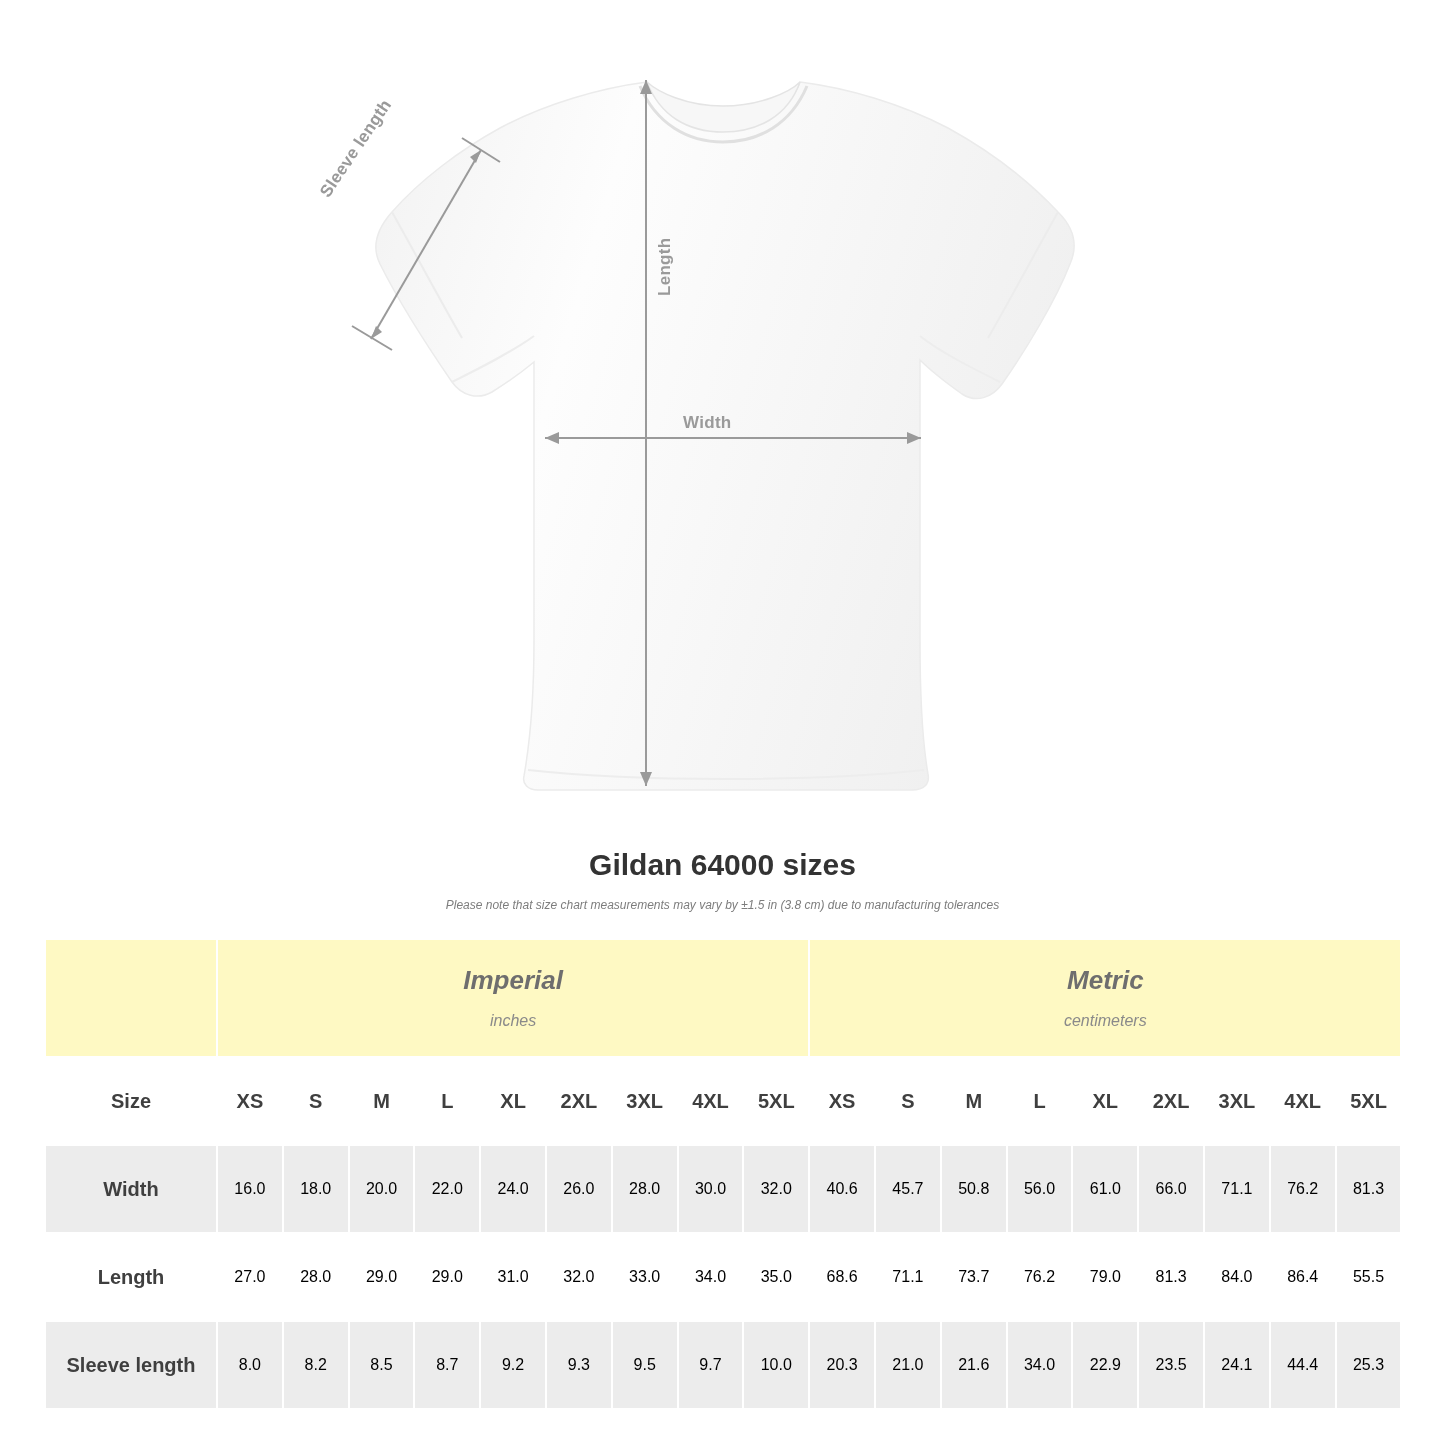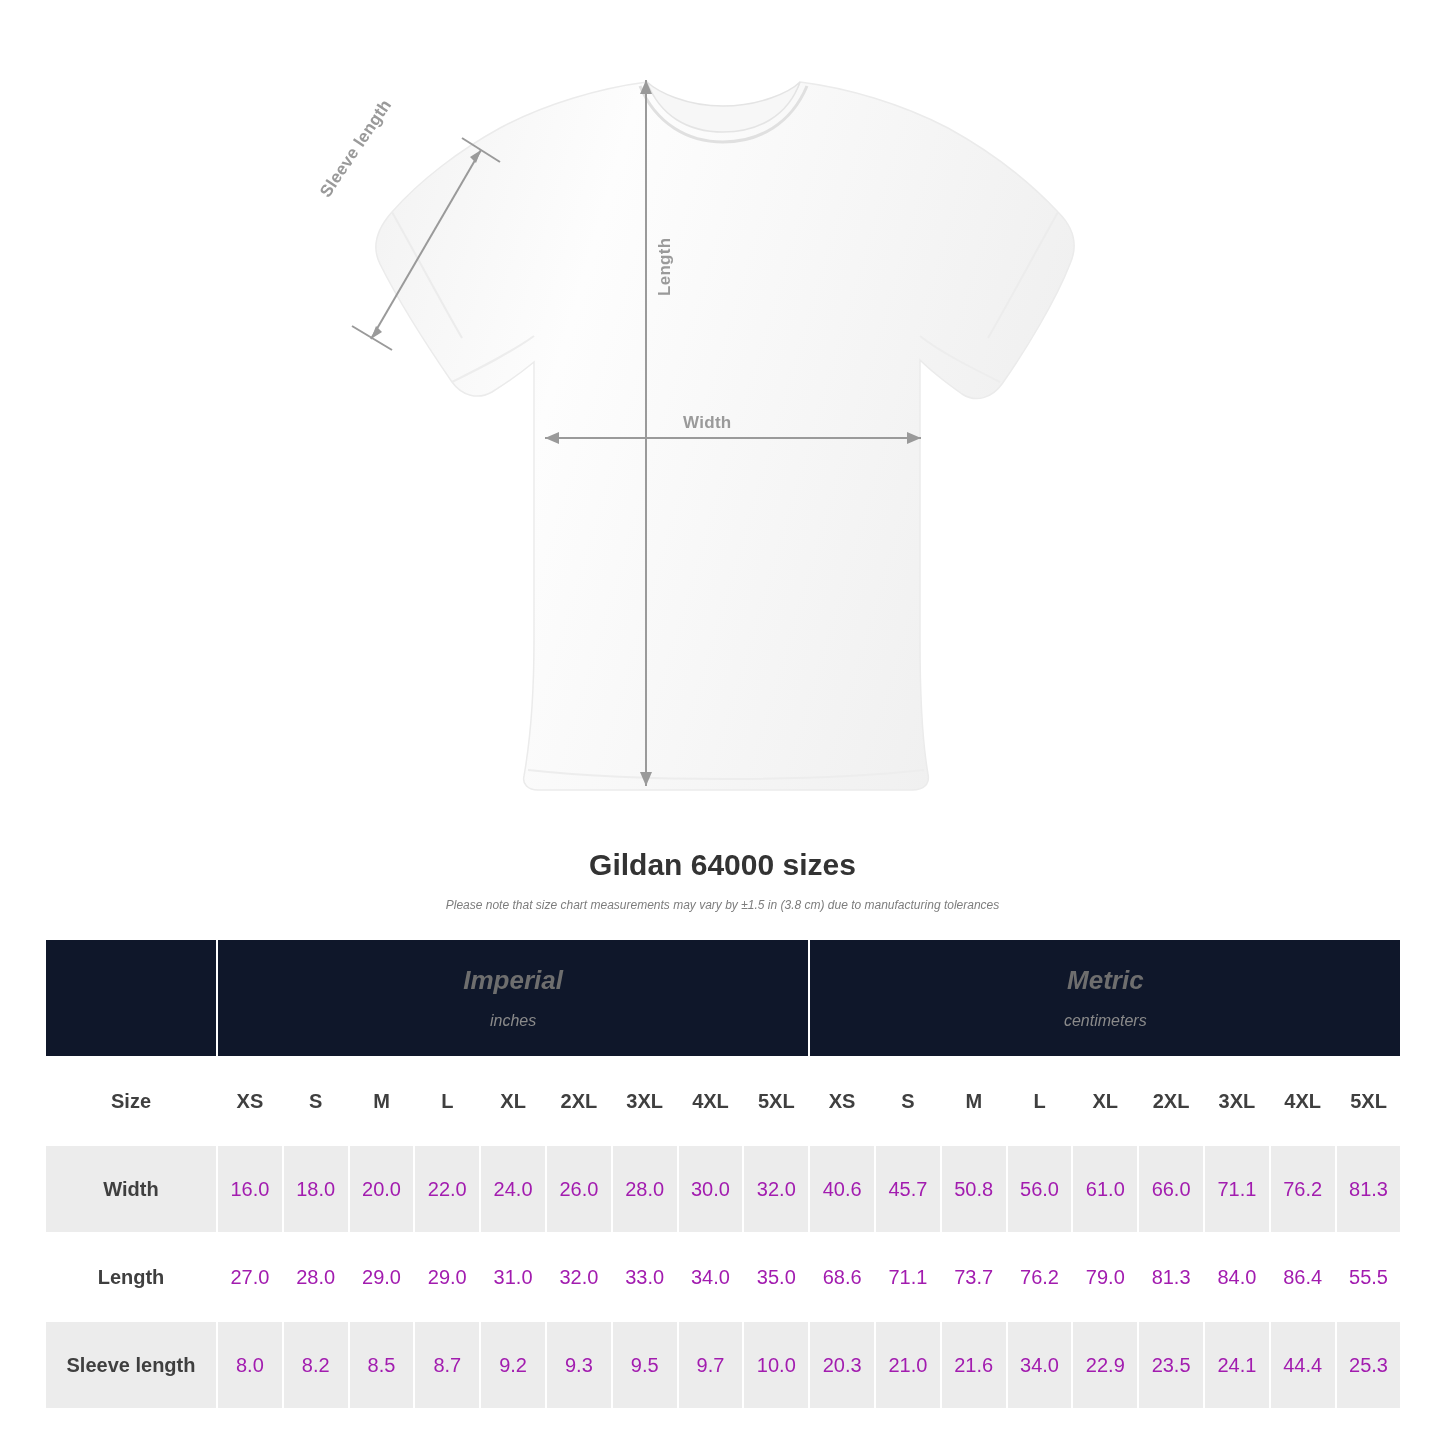--- a/index.html
+++ b/index.html
@@ -84,21 +84,21 @@
     border-collapse: collapse;
     table-layout: fixed;
   }
   table.size-table td,
   table.size-table th {
     border: 2px solid #ffffff;
     text-align: center;
     vertical-align: middle;
   }
   .unit-row td {
-    background: #0f172a;
+    background: #fef9c3;
     height: 116px;
     padding: 0;
   }
   .unit-name {
     font-size: 26px;
     font-style: italic;
     font-weight: bold;
     color: #6e6e6e;
     line-height: 1.1;
   }
@@ -114,22 +114,22 @@
     font-size: 20px;
     font-weight: bold;
     color: #3f3f3f;
   }
   .header-row td.rowlabel {
     font-size: 20px;
     text-align: center;
   }
   .data-row td {
     height: 84px;
-    font-size: 20px;
-    color: #a21caf;
+    font-size: 16px;
+    color: #000000;
   }
   .data-row.shade td {
     background: #ececec;
   }
   .data-row.plain td {
     background: #ffffff;
   }
   td.rowlabel {
     font-weight: bold;
     font-size: 20px;

